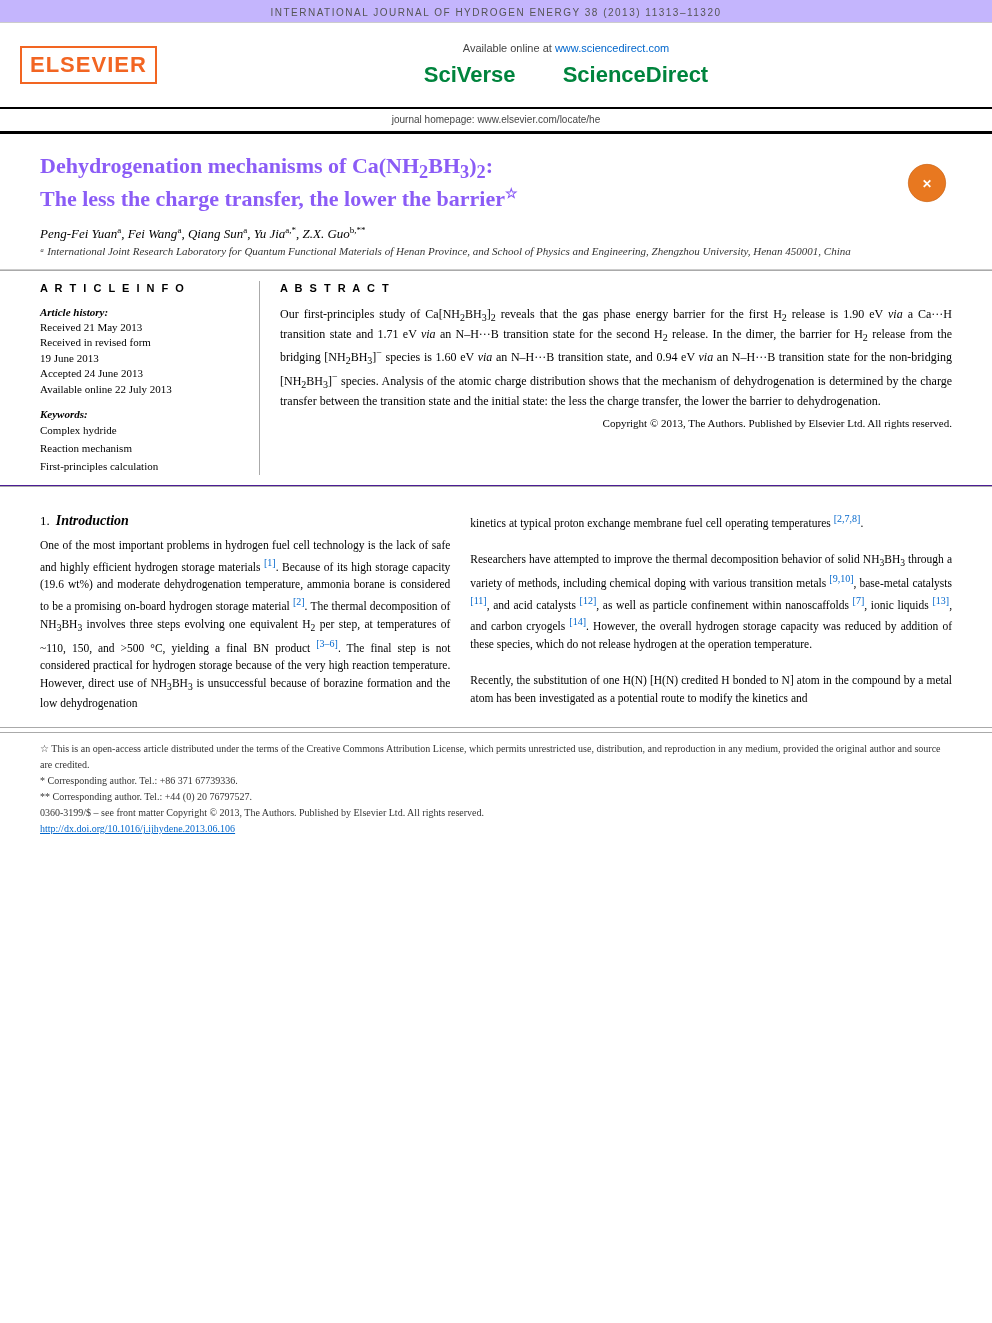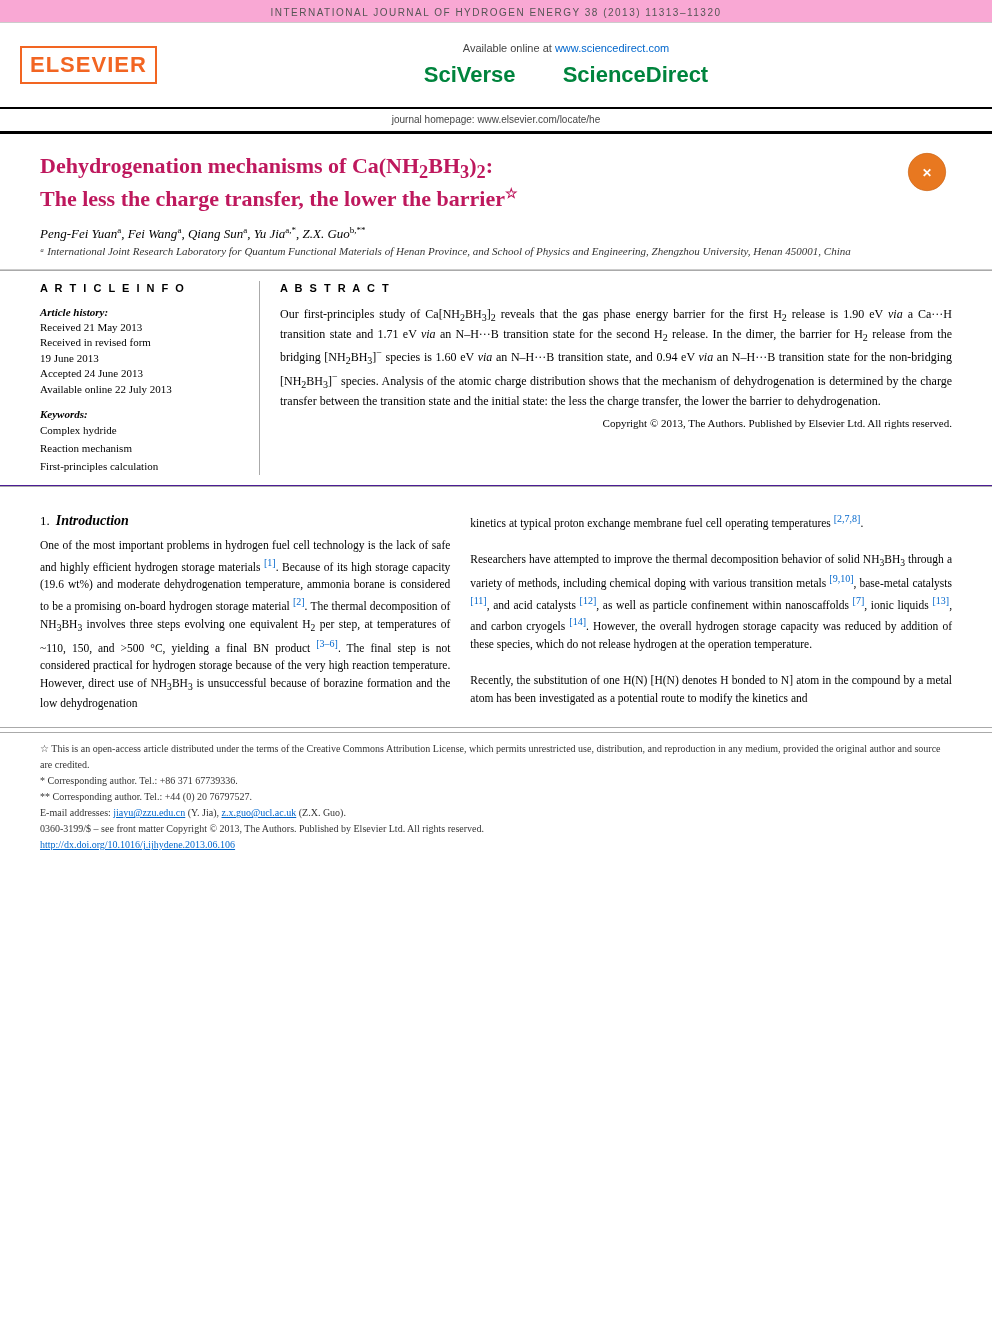--- a/index.html
+++ b/index.html
@@ -8,21 +8,21 @@
       background: #fff;
       color: #000;
       width: 992px;
       min-height: 1323px;
       font-size: 13px;
       line-height: 1.4;
     }
 
     
     .top-banner {
-      background: #f9a8d4;
+      background: #c4b5fd;
       text-align: center;
       padding: 6px 0 2px;
       border-bottom: 1px solid #ccc;
       font-size: 10px;
       letter-spacing: 1.5px;
       color: #555;
       font-family: Arial, sans-serif;
       text-transform: uppercase;
     }
 
@@ -101,24 +101,24 @@
     }
 
     
     .article-title-section {
       padding: 18px 40px 10px;
       border-bottom: 1px solid #ccc;
     }
     .article-title {
       font-size: 22px;
       font-weight: bold;
-      color: #be185d;
+      color: #8b5cf6;
       line-height: 1.3;
       display: flex;
-      align-items: flex-start;
+      align-items: center;
       justify-content: space-between;
     }
     .title-text {
       flex: 1;
       padding-right: 20px;
     }
     .crossmark {
       width: 50px;
       flex-shrink: 0;
       display: flex;
@@ -387,34 +387,31 @@
       methods, including chemical doping with various transition
       metals <span class="ref">[9,10]</span>, base-metal catalysts <span class="ref">[11]</span>, and acid catalysts <span class="ref">[12]</span>,
       as well as particle confinement within nanoscaffolds <span class="ref">[7]</span>, ionic
       liquids <span class="ref">[13]</span>, and carbon cryogels <span class="ref">[14]</span>. However, the overall
       hydrogen storage capacity was reduced by addition of these
       species, which do not release hydrogen at the operation
       temperature.
     </div>
     <br>
     <div class="body-text">
-      Recently, the substitution of one H(N) [H(N) denotes H
+      Recently, the substitution of one H(N) [H(N) credited H
       bonded to N] atom in the compound by a metal atom has been
       investigated as a potential route to modify the kinetics and
     </div>
   </div>
 
 </div>
 
 <hr style="border:none; border-top:1px solid #aaa; margin:0 0 4px 0;">
 
 <div class="footer-section">
   <div>☆ This is an open-access article distributed under the terms of the Creative Commons Attribution License, which permits unrestricted use, distribution, and reproduction in any medium, provided the original author and source are credited.</div>
   <div>* Corresponding author. Tel.: +86 371 67739336.</div>
   <div>** Corresponding author. Tel.: +44 (0) 20 76797527.</div>
-  <div>
-    E-mail addresses: <a class="footer-link" href="#">jiayu@zzu.edu.cn</a> (Y. Jia), <a class="footer-link" href="#">z.x.guo@ucl.ac.uk</a> (Z.X. Guo).
-  </div>
   <div>0360-3199/$ – see front matter Copyright © 2013, The Authors. Published by Elsevier Ltd. All rights reserved.</div>
   <div>
     <a class="footer-link" href="#">http://dx.doi.org/10.1016/j.ijhydene.2013.06.106</a>
   </div>
 </div>
 
 </body></html>

